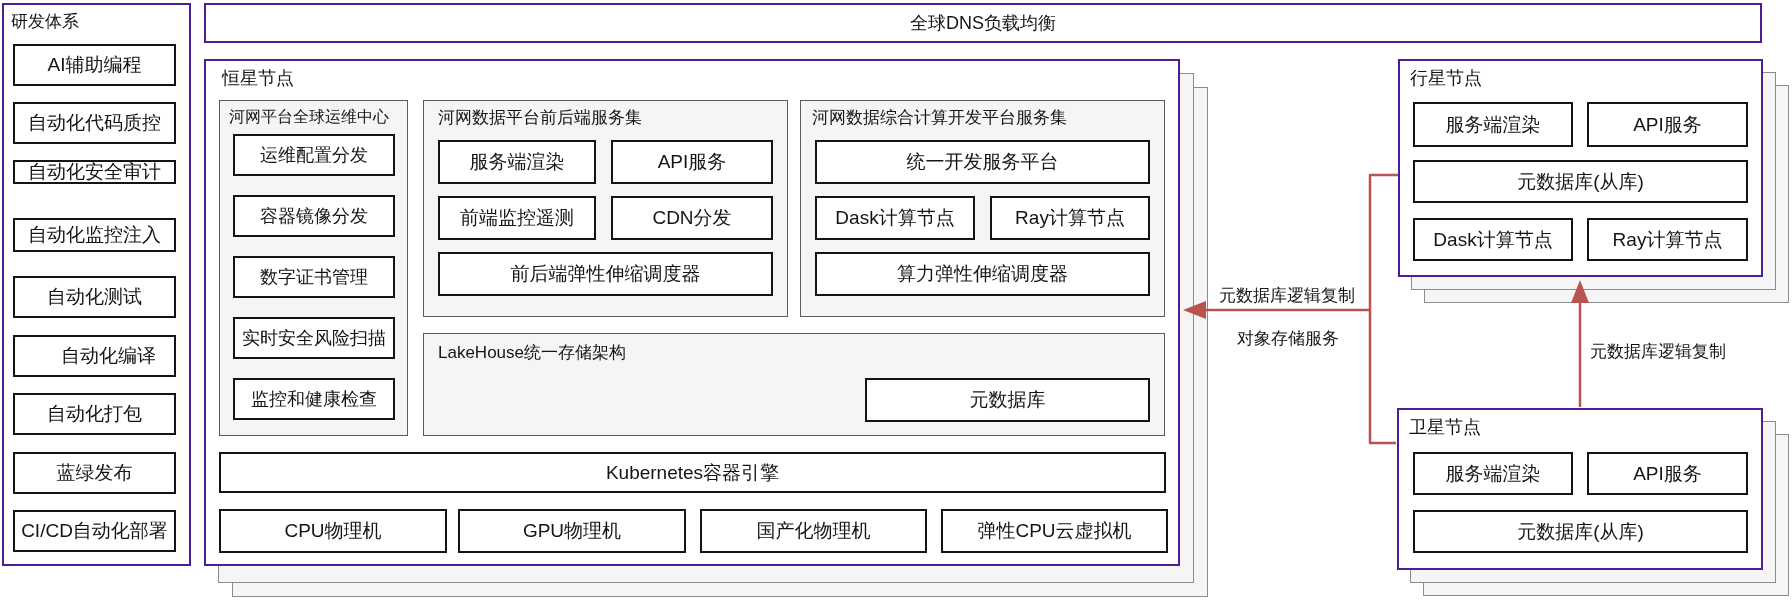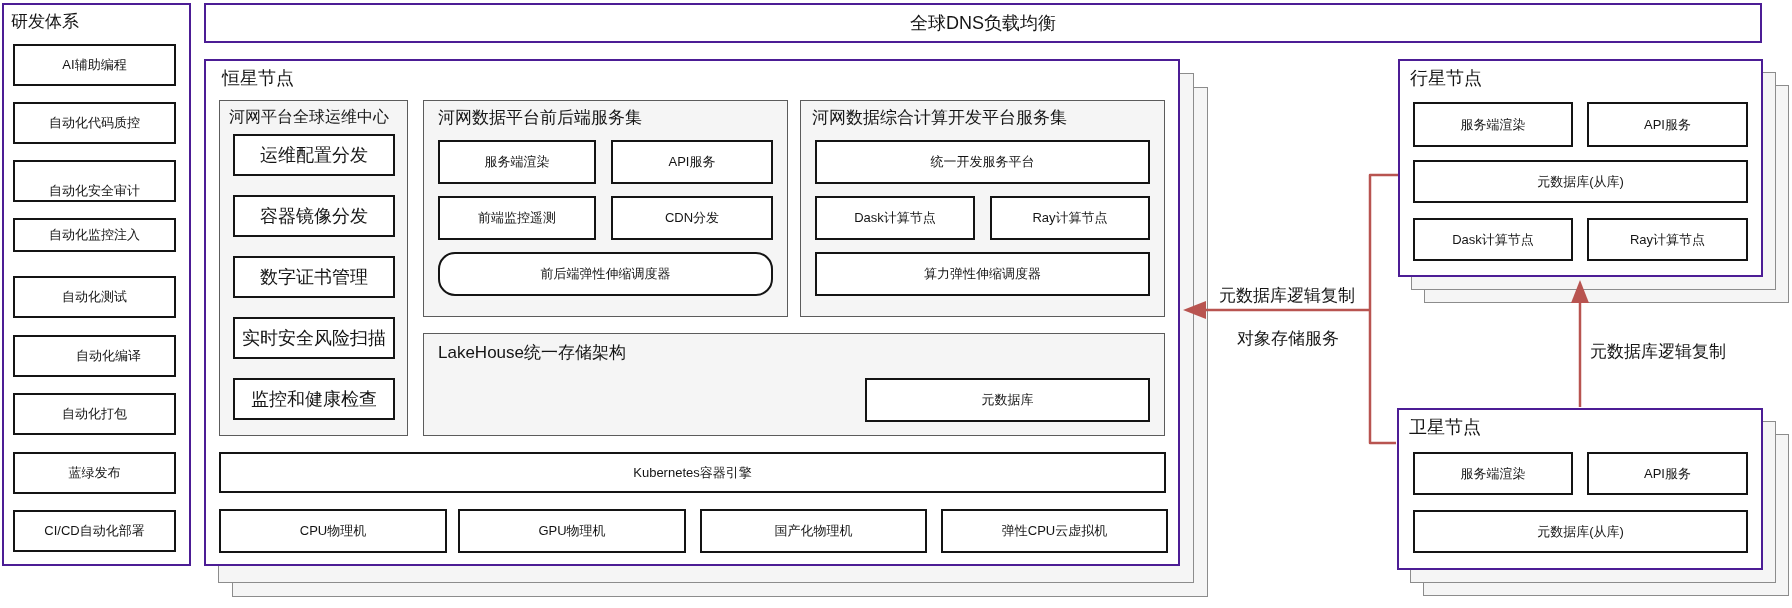--- a/index.html
+++ b/index.html
@@ -8,21 +8,21 @@
           -webkit-font-smoothing:antialiased;}
   .abs{position:absolute;box-sizing:border-box;}
   
   .node{background:#ffffff;border:2px solid #4c1d95;}
   
   .layer{background:#f5f5f5;border:1px solid #8c8c8c;}
   
   .sec{background:#f5f5f5;border:1px solid #5c5c5c;}
   
   .b{background:#ffffff;border:2px solid #141414;display:flex;align-items:center;
-     justify-content:center;font-size:13px;white-space:nowrap;}
+     justify-content:center;font-size:19px;white-space:nowrap;}
   .title{font-size:18px;white-space:nowrap;}
   .sec-title{font-size:17px;white-space:nowrap;}
   .conn-label{font-size:17px;white-space:nowrap;}
   svg{position:absolute;left:0;top:0;pointer-events:none;}
 </style>
 </head>
 <body>
 
 <div id="canvas">
 
@@ -31,21 +31,21 @@
   </div>
 
   <div class="abs node" style="left:2px;top:3px;width:189px;height:563px;"></div>
   <span class="abs title" style="left:11px;top:10px;font-size:17px;">研发体系</span>
   <div class="abs b" style="left:13px;top:44px;width:163px;height:42px;">
       <span>AI辅助编程</span>
     </div>
   <div class="abs b" style="left:13px;top:102px;width:163px;height:42px;">
       <span>自动化代码质控</span>
     </div>
-  <div class="abs b" style="left:13px;top:160px;width:163px;height:42px;align-items:flex-end;">
+  <div class="abs b" style="left:13px;top:160px;width:163px;height:24px;">
       <span>自动化安全审计</span>
     </div>
   <div class="abs b" style="left:13px;top:218px;width:163px;height:34px;">
       <span>自动化监控注入</span>
     </div>
   <div class="abs b" style="left:13px;top:276px;width:163px;height:42px;">
       <span>自动化测试</span>
     </div>
   <div class="abs b" style="left:13px;top:335px;width:163px;height:42px;padding-left:28px;">
       <span>自动化编译</span>
@@ -91,21 +91,21 @@
     </div>
   <div class="abs b" style="left:611px;top:140px;width:162px;height:44px;">
       <span>API服务</span>
     </div>
   <div class="abs b" style="left:438px;top:196px;width:158px;height:44px;">
       <span>前端监控遥测</span>
     </div>
   <div class="abs b" style="left:611px;top:196px;width:162px;height:44px;">
       <span>CDN分发</span>
     </div>
-  <div class="abs b" style="left:438px;top:252px;width:335px;height:44px;border-radius:17px;">
+  <div class="abs b" style="left:438px;top:252px;width:335px;height:44px;">
       <span>前后端弹性伸缩调度器</span>
     </div>
 
   <div class="abs sec" style="left:800px;top:100px;width:365px;height:217px;"></div>
   <span class="abs sec-title" style="left:812px;top:106px;">河网数据综合计算开发平台服务集</span>
   <div class="abs b" style="left:815px;top:140px;width:335px;height:44px;">
       <span>统一开发服务平台</span>
     </div>
   <div class="abs b" style="left:815px;top:196px;width:160px;height:44px;">
       <span>Dask计算节点</span>

